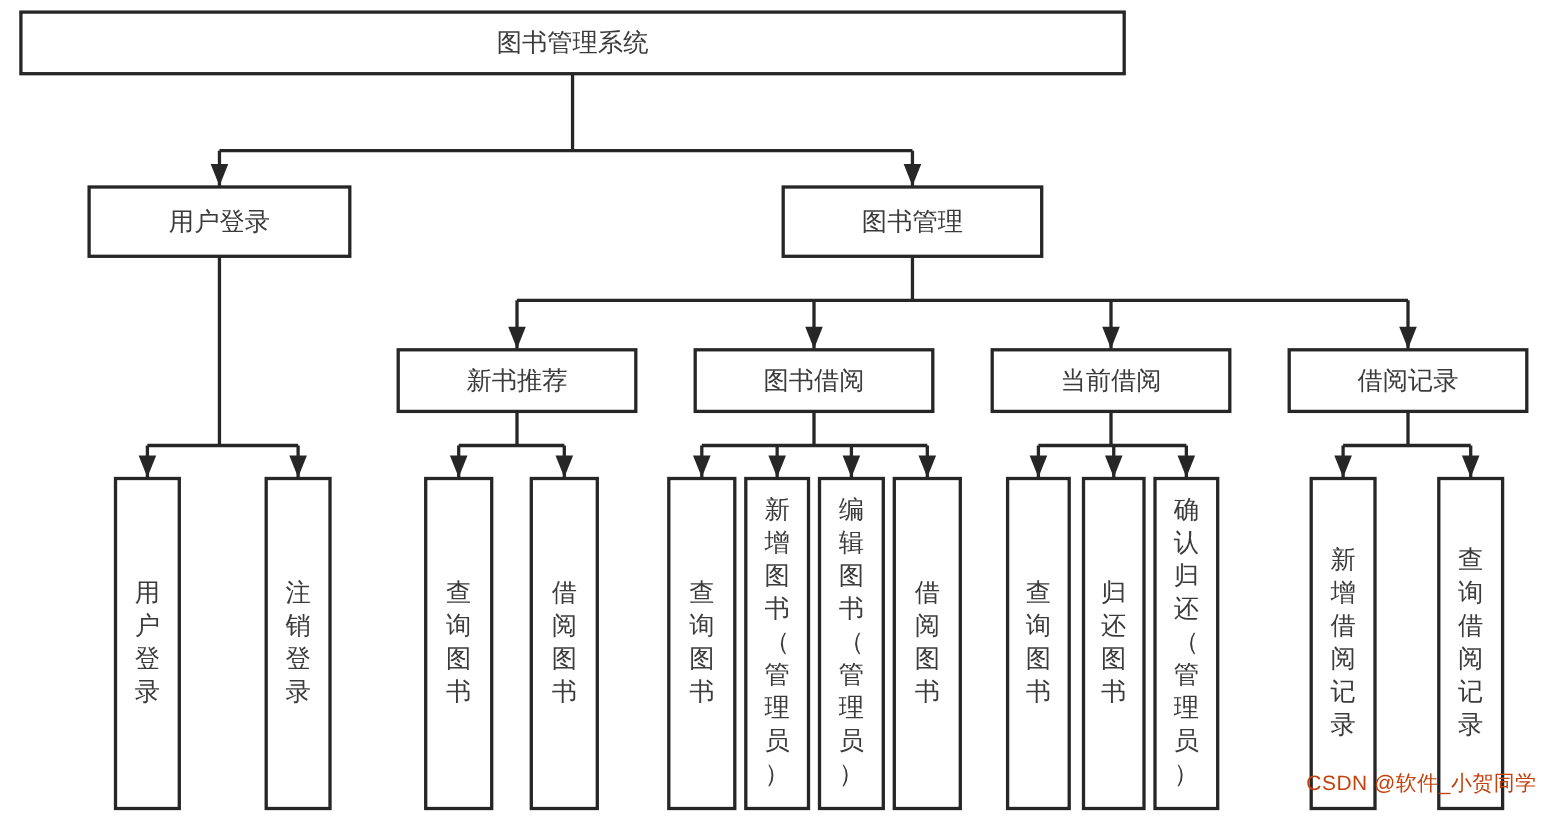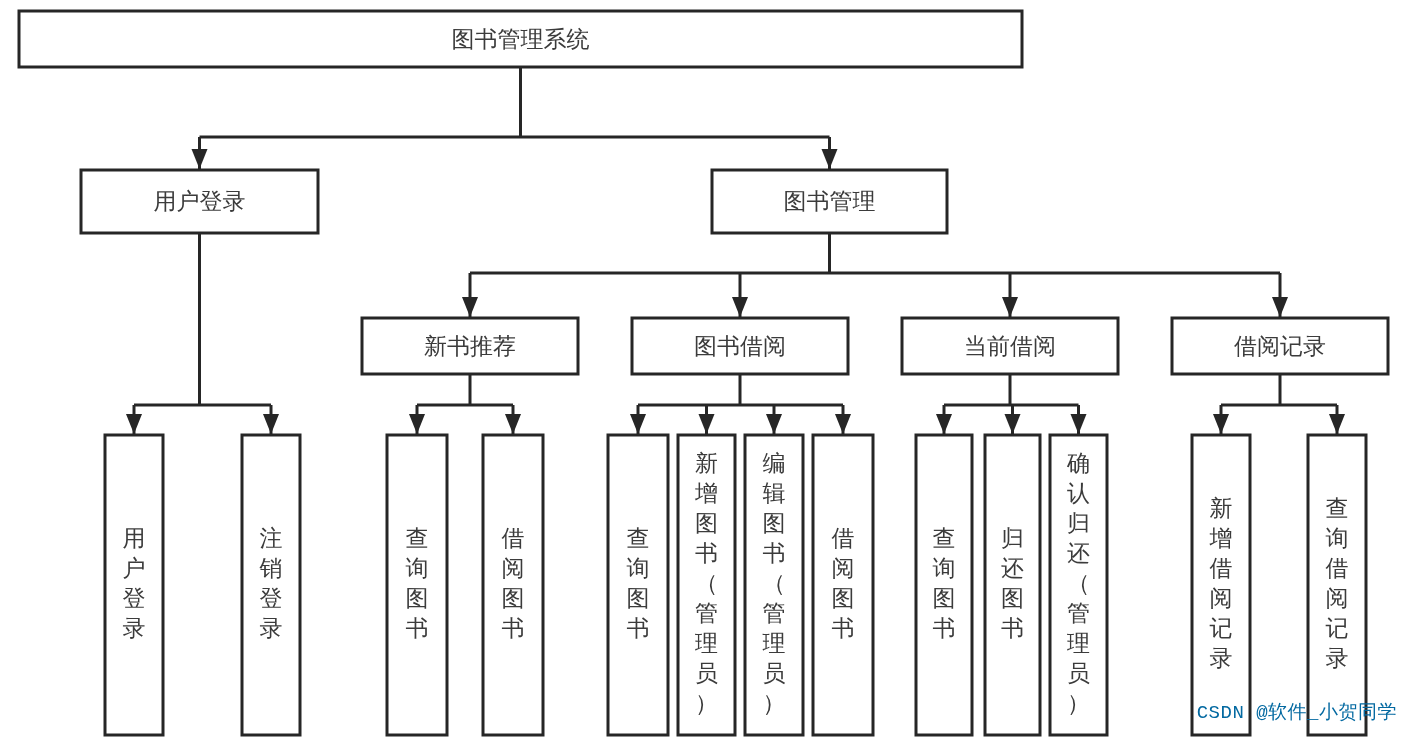--- a/index.html
+++ b/index.html
@@ -52,23 +52,23 @@
   .node-label-v {
     fill: #3b3b3b;
     font-family: "DejaVu Sans", "Liberation Sans", sans-serif;
     font-size: 23px;
     text-anchor: middle;
   }
   .watermark {
     position: absolute;
     right: 8px;
     bottom: 4px;
-    color: #0369a1;
+    color: #c2410c;
     font-size: 19px;
-    font-family: Liberation Mono, monospace;
+    font-family: Liberation Sans, sans-serif;
     white-space: nowrap;
     letter-spacing: 0.5px;
     pointer-events: none;
   }
 </style>
 </head>
 <body>
 
 <div id="diagram-root">
   <svg class="flow" viewBox="0 0 1405 747">

